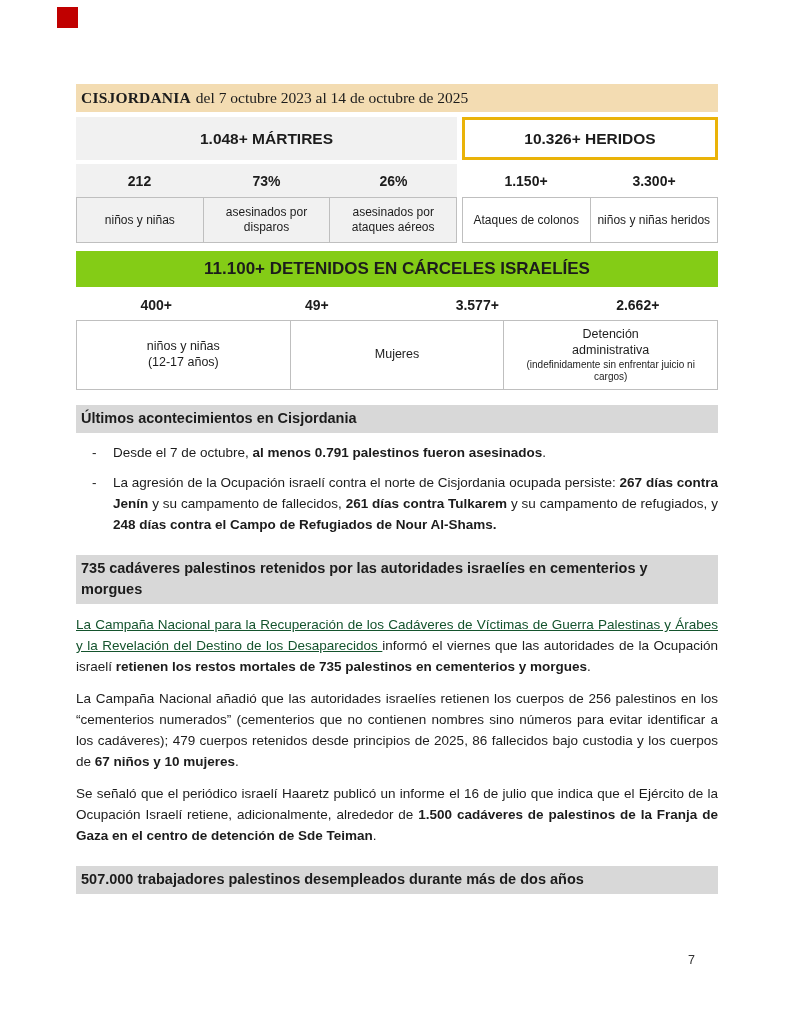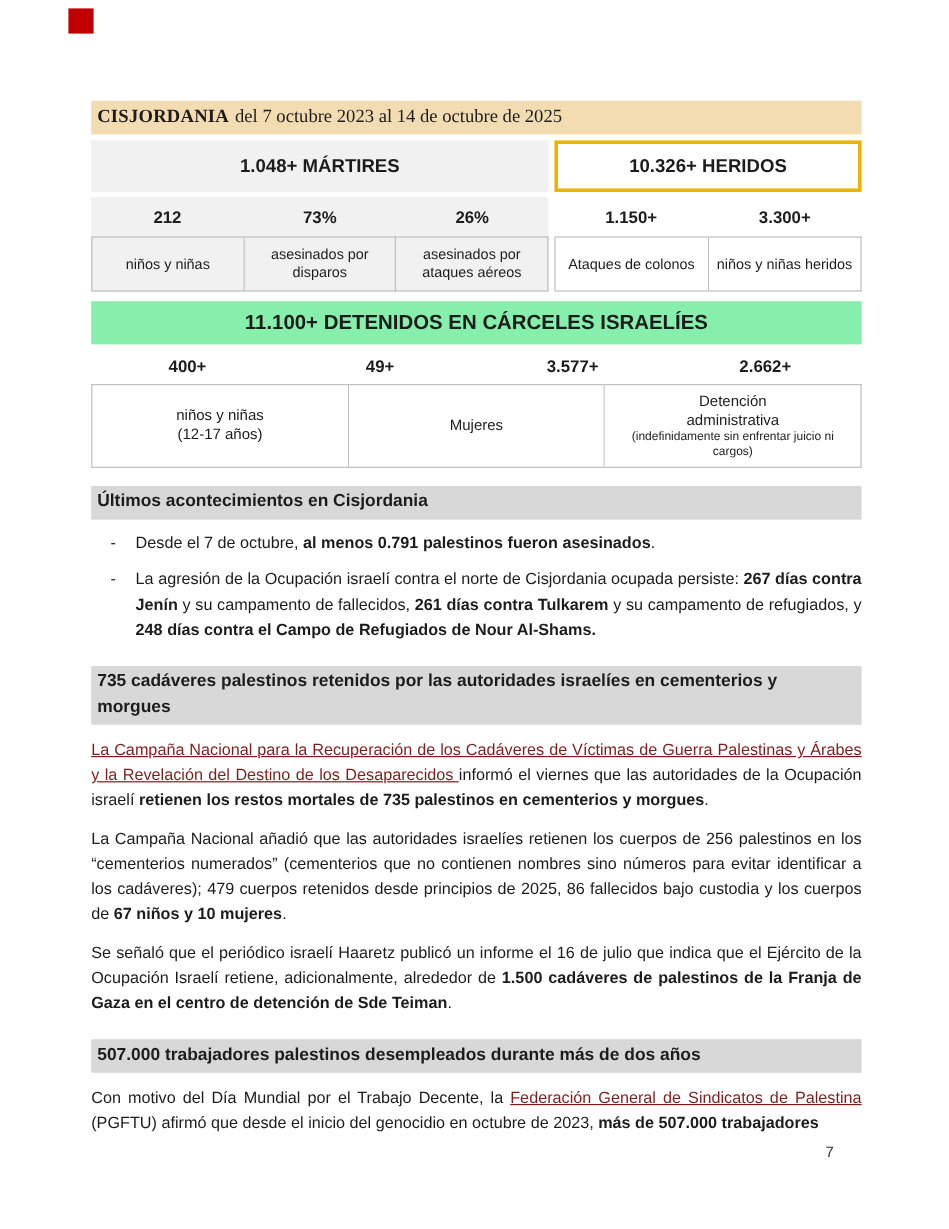--- a/index.html
+++ b/index.html
@@ -76,21 +76,21 @@
     line-height: 1.25;
     box-sizing: border-box;
     padding: 2px 6px;
   }
   .labcell + .labcell { border-left: none; }
   .t1-labels .lblock .labcell { background: #f1f1f1; }
   .t1-labels .rblock .labcell { background: #ffffff; }
   .banner {
     margin-top: 8px;
     height: 36px;
-    background: #86efac;
+    background: #84cc16;
     display: flex; align-items: center; justify-content: center;
     font-weight: bold; font-size: 17px;
   }
   .t2-nums { margin-top: 3px; height: 30px; display: flex; }
   .t2-labels { display: flex; height: 70px; }
   .t2-labels .labcell { background: #ffffff; font-size: 12.5px; }
   .lab-main { display: block; }
   .lab-main.narrow { max-width: 118px; }
   .lab-sub { display: block; }
   .lab-sub.small { font-size: 10px; line-height: 1.2; margin-top: 1px; }
@@ -114,21 +114,21 @@
   }
   .bullet .dash { width: 21px; flex: 0 0 21px; }
   .bullet .btxt { flex: 1; }
   p.body {
     font-size: 13.5px;
     line-height: 21px;
     text-align: justify;
     margin: 10px 0 11px 0;
   }
   b { font-weight: bold; }
-  a.doclink { color: #7f1d1d; text-decoration: underline; cursor: pointer; }
+  a.doclink { color: #14532d; text-decoration: underline; cursor: pointer; }
   .page-number {
     position: absolute;
     left: 688px; top: 953px;
     font-size: 12.5px;
     color: #333;
   }
 </style>
 </head>
 <body>
 
@@ -212,18 +212,17 @@
     <div class="band mt">735 cadáveres palestinos retenidos por las autoridades israelíes en cementerios y morgues</div>
 
     <p class="body"><a class="doclink">La Campaña Nacional para la Recuperación de los Cadáveres de Víctimas de Guerra Palestinas y Árabes y la Revelación del Destino de los Desaparecidos </a><span>informó el viernes que las autoridades de la Ocupación israelí </span><b>retienen los restos mortales de 735 palestinos en cementerios y morgues</b><span>.</span></p>
 
     <p class="body"><span>La Campaña Nacional añadió que las autoridades israelíes retienen los cuerpos de 256 palestinos en los “cementerios numerados” (cementerios que no contienen nombres sino números para evitar identificar a los cadáveres); 479 cuerpos retenidos desde principios de 2025, 86 fallecidos bajo custodia y los cuerpos de </span><b>67 niños y 10 mujeres</b><span>.</span></p>
 
     <p class="body"><span>Se señaló que el periódico israelí Haaretz publicó un informe el 16 de julio que indica que el Ejército de la Ocupación Israelí retiene, adicionalmente, alrededor de </span><b>1.500 cadáveres de palestinos de la Franja de Gaza en el centro de detención de Sde Teiman</b><span>.</span></p>
 
     <div class="band mt">507.000 trabajadores palestinos desempleados durante más de dos años</div>
 
-    <p class="body"><span>Con motivo del Día Mundial por el Trabajo Decente, la </span><a class="doclink">Federación General de Sindicatos de Palestina</a><span> (PGFTU) afirmó que desde el inicio del genocidio en octubre de 2023, </span><b>más de 507.000 trabajadores</b></p>
 
   </div>
 
   <div class="page-number">7</div>
 </div>
 
 </body></html>

